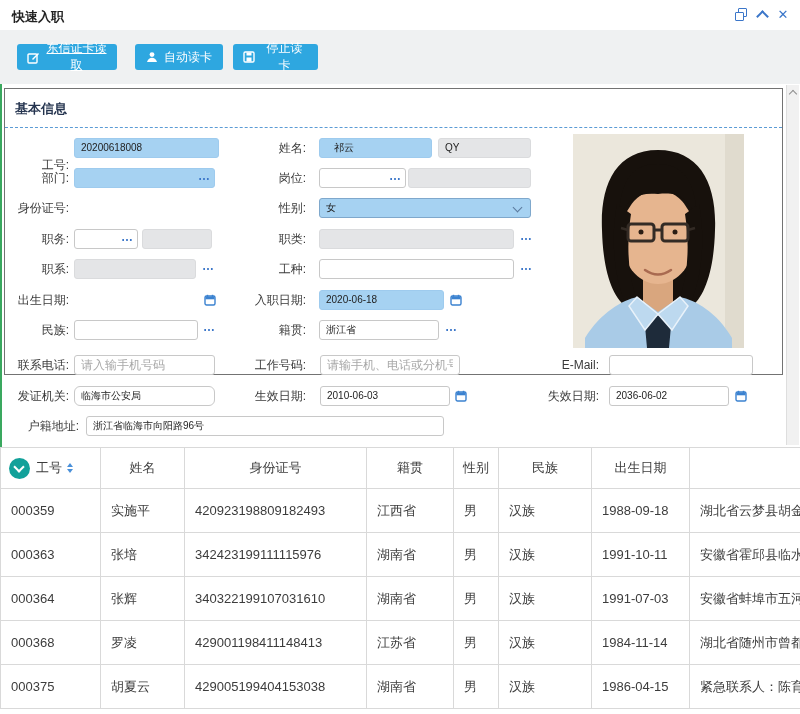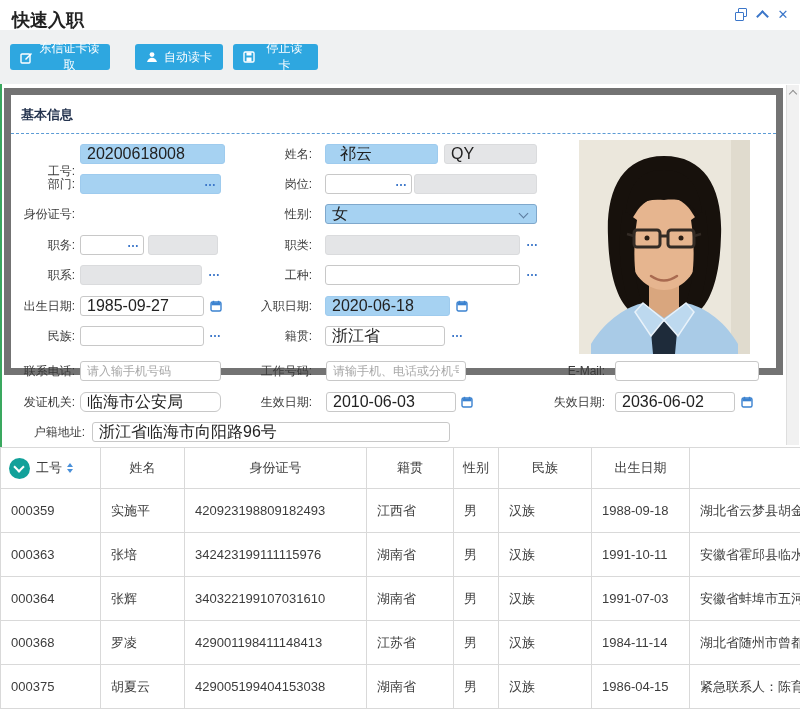--- a/index.html
+++ b/index.html
@@ -3,42 +3,42 @@
 <meta charset="utf-8">
 <style>
   html,body{margin:0;padding:0;}
   body{
     width:800px;height:714px;position:relative;overflow:hidden;background:#fff;
     font-family:"Liberation Sans","DejaVu Sans",sans-serif;
     -webkit-font-smoothing:antialiased;
   }
   
   .titlebar{position:absolute;left:0;top:0;width:800px;height:30px;background:#fff;}
-  .win-title{position:absolute;left:12px;top:8px;font-size:18px;font-weight:bold;color:#222;}
+  .win-title{position:absolute;left:12px;top:8px;font-size:13px;font-weight:bold;color:#222;}
   .winctrls{position:absolute;right:8px;top:6px;display:flex;gap:3px;}
   .wbtn{width:18px;height:17px;display:flex;align-items:center;justify-content:center;cursor:pointer;}
   .ic-restore{position:relative;width:13px;height:13px;}
   .ic-restore::before{content:"";position:absolute;left:3.5px;top:0;width:7px;height:7px;border:1.5px solid #3b76c9;border-radius:1px;}
   .ic-restore::after{content:"";position:absolute;left:0;top:3.5px;width:7px;height:7px;border:1.5px solid #3b76c9;border-radius:1px;background:#fff;}
   .ic-collapse{width:7px;height:7px;border-top:2px solid #3b76c9;border-left:2px solid #3b76c9;transform:rotate(45deg);margin-top:4px;}
   .ic-close{color:#3b76c9;font-size:13px;font-weight:bold;line-height:1;}
   
   .toolbar{position:absolute;left:0;top:30px;width:800px;height:54px;background:#eff1f2;}
   .tbtn{position:absolute;top:14px;height:26px;border:none;border-radius:3px;background:#2ea7e0;
         color:#fff;font-size:12px;font-family:inherit;display:flex;align-items:center;justify-content:center;gap:6px;cursor:pointer;padding:0 10px;box-sizing:border-box;}
   .tbtn svg{flex:0 0 auto;}
   
   .edge-strip{position:absolute;left:0;top:0;width:2px;height:490px;background:#3aa85f;}
   
-  .panel{position:absolute;left:4px;top:88px;width:779px;height:287px;border:7px solid #737373;background:#fff;box-sizing:border-box;}
+  .panel{position:absolute;left:4px;top:88px;width:779px;height:287px;border:1px solid #737373;background:#fff;box-sizing:border-box;}
   .panel-title{position:absolute;left:10px;top:11px;font-size:13px;font-weight:bold;color:#25344f;}
   .dashline{position:absolute;left:0;top:38px;width:100%;border-top:1px dashed #5b9bd5;}
   .lbl{position:absolute;height:20px;line-height:20px;font-size:12px;color:#3a3a3a;text-align:right;white-space:nowrap;}
   .box{position:absolute;height:20px;border:1px solid #c8c8c8;border-radius:3px;background:#fff;box-sizing:border-box;}
-  .box .val{display:block;height:18px;line-height:18px;font-size:16px;color:#222;padding:0 6px;white-space:nowrap;overflow:hidden;}
+  .box .val{display:block;height:18px;line-height:18px;font-size:10px;color:#222;padding:0 6px;white-space:nowrap;overflow:hidden;}
   .box.fillblue{background:#a6d2f2;border-color:#9ecbee;}
   .box.gray{background:#e4e5e7;border-color:#dadbdd;}
   .box.select{background:#a6d2f2;border-color:#7fa8cc;}
   .chev{position:absolute;right:9px;top:5px;width:6px;height:6px;border-right:1.6px solid #5b7a9d;border-bottom:1.6px solid #5b7a9d;transform:rotate(45deg);}
   .dots-in{position:absolute;right:4px;top:0;height:20px;line-height:15px;color:#3b76c9;font-weight:bold;font-size:12px;cursor:pointer;}
   .dots-btn{position:absolute;width:16px;height:20px;line-height:15px;text-align:center;color:#3b76c9;font-weight:bold;font-size:12px;cursor:pointer;}
   .cal-btn{position:absolute;width:18px;height:20px;display:flex;align-items:center;justify-content:center;cursor:pointer;}
   .inp{position:absolute;height:20px;border:1px solid #c8c8c8;border-radius:3px;box-sizing:border-box;
        font-size:12px;font-family:inherit;color:#222;padding:0 6px;outline:none;background:#fff;}
   .inp::placeholder{color:#a8a8a8;}
@@ -73,21 +73,21 @@
     <span class="wbtn">
         <span class="ic-collapse"></span>
       </span>
     <span class="wbtn">
         <span class="ic-close">✕</span>
       </span>
   </div>
 </div>
 
 <div class="toolbar">
-  <button class="tbtn" style="left:10px;width:100px;">
+  <button class="tbtn" style="left:17px;width:100px;text-decoration:underline;">
     <svg width="13" height="13" viewBox="0 0 13 13">
         <rect x="1" y="3" width="9" height="9" rx="1" fill="none" stroke="#fff" stroke-width="1.4"></rect>
         <path d="M5 8 L11 2 L12 3 L6 9 Z" fill="#fff"></path>
       </svg>
     <span>东信证卡读取</span>
   </button>
   <button class="tbtn" style="left:135px;width:88px;">
     <svg width="12" height="12" viewBox="0 0 12 12">
         <circle cx="6" cy="3.6" r="2.4" fill="#fff"></circle>
         <path d="M1 11 C2 7.8 4 6.8 6 6.8 C8 6.8 10 7.8 11 11 Z" fill="#fff"></path>
@@ -160,23 +160,20 @@
       <span class="val"></span>
     </div>
   <span class="dots-btn" style="left:195px;top:170px;">…</span>
   <span class="lbl" style="left:237px;top:170px;width:64px;">工种:</span>
   <div class="box" style="left:314px;top:170px;width:195px;">
       <span class="val"></span>
     </div>
   <span class="dots-btn" style="left:513px;top:170px;">…</span>
 
   <span class="lbl" style="left:0;top:201px;width:64px;">出生日期:</span>
-  <div class="box" style="left:69px;top:201px;width:124px;">
-      <span class="val">1985-09-27</span>
-    </div>
   <span class="cal-btn" style="left:196px;top:201px;">
     <svg width="12" height="12" viewBox="0 0 12 12">
         <rect x="1" y="2" width="10" height="9" rx="1.5" fill="none" stroke="#3b82d0" stroke-width="1.4"></rect>
         <rect x="1.5" y="2.5" width="9" height="2.8" fill="#3b82d0"></rect>
         <line x1="3.5" y1="0.8" x2="3.5" y2="3" stroke="#3b82d0" stroke-width="1.4"></line>
         <line x1="8.5" y1="0.8" x2="8.5" y2="3" stroke="#3b82d0" stroke-width="1.4"></line>
       </svg>
   </span>
   <span class="lbl" style="left:237px;top:201px;width:64px;">入职日期:</span>
   <div class="box fillblue" style="left:314px;top:201px;width:125px;">

